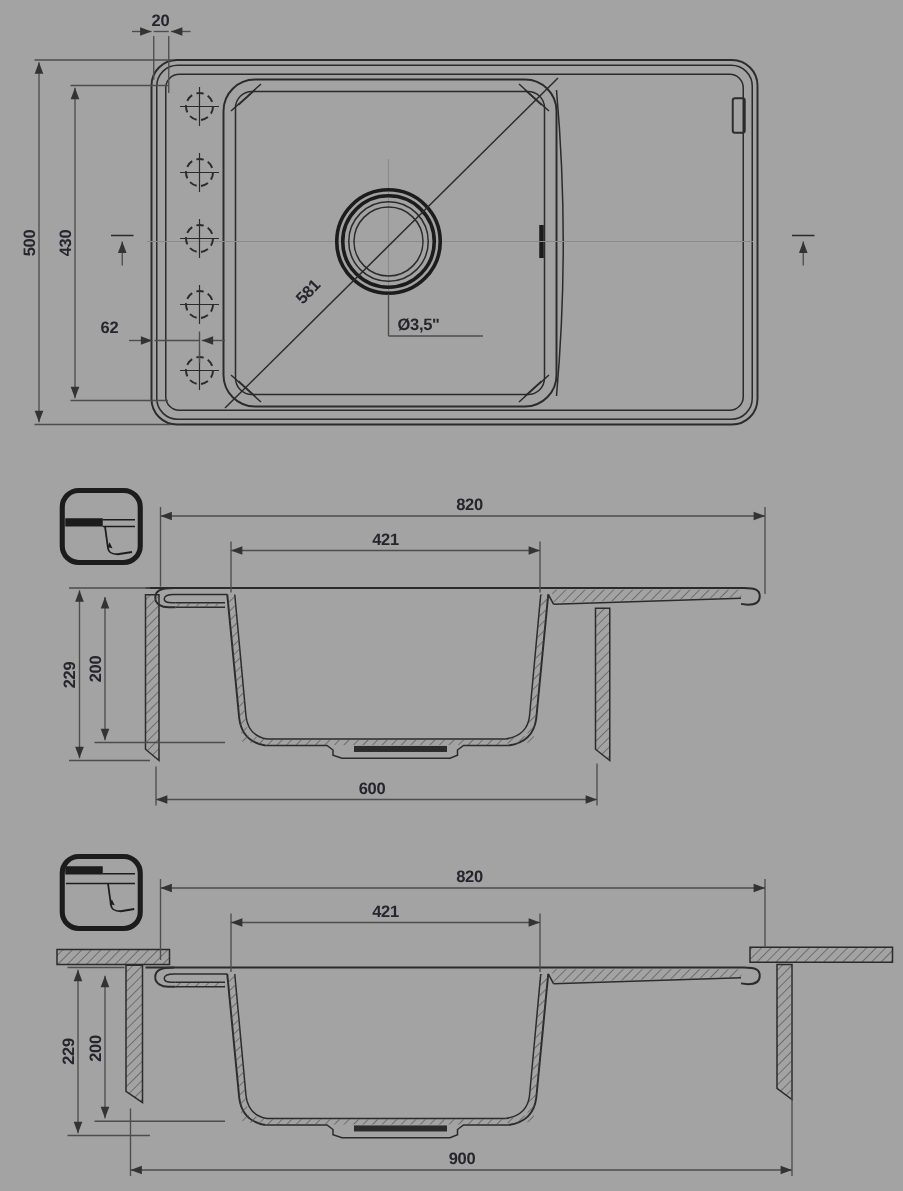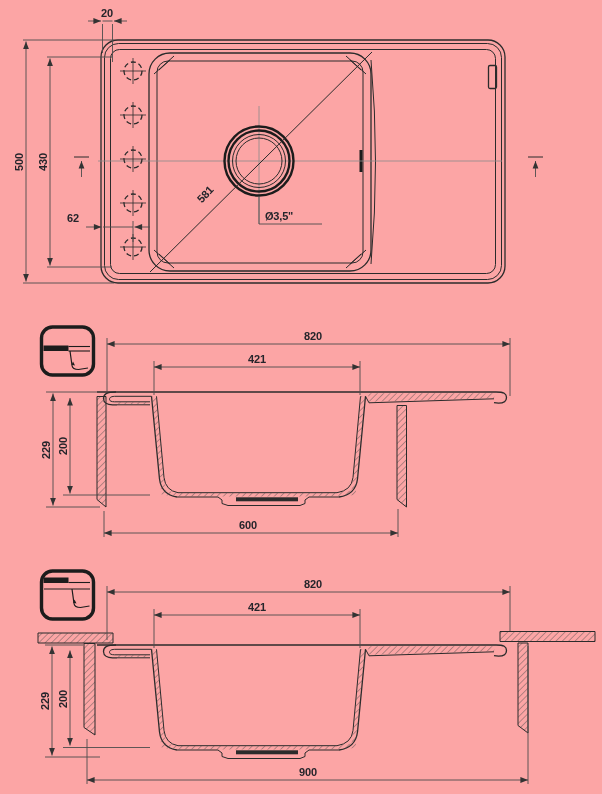--- a/index.html
+++ b/index.html
@@ -1,16 +1,16 @@
 <!DOCTYPE html>
 <html><head>
 <meta charset="utf-8">
 <style>
   html,body{margin:0;padding:0;background:#ffffff;}
-  .stage{position:relative;width:602px;height:794px;background:#fca5a5;overflow:hidden;}
+  .stage{position:relative;width:602px;height:794px;background:#a3a3a3;overflow:hidden;}
   svg{display:block;}
   .d{font-family:"Liberation Sans",sans-serif;font-size:11px;font-weight:bold;fill:#25252b;letter-spacing:-0.2px;}
   .ln{stroke:#2b2b2b;stroke-width:1.3;fill:none;}
   .ln2{stroke:#2b2b2b;stroke-width:1;fill:none;}
   .thk{stroke:#1c1c1c;stroke-width:2.4;fill:none;}
   .dim{stroke:#4d4d4d;stroke-width:0.9;fill:none;}
   .cl{stroke:#8a8a8a;stroke-width:0.8;fill:none;}
   .hatchfill{fill:url(#h);stroke:#2b2b2b;stroke-width:1;}
   .hatchonly{fill:url(#h);stroke:none;}
 </style>

